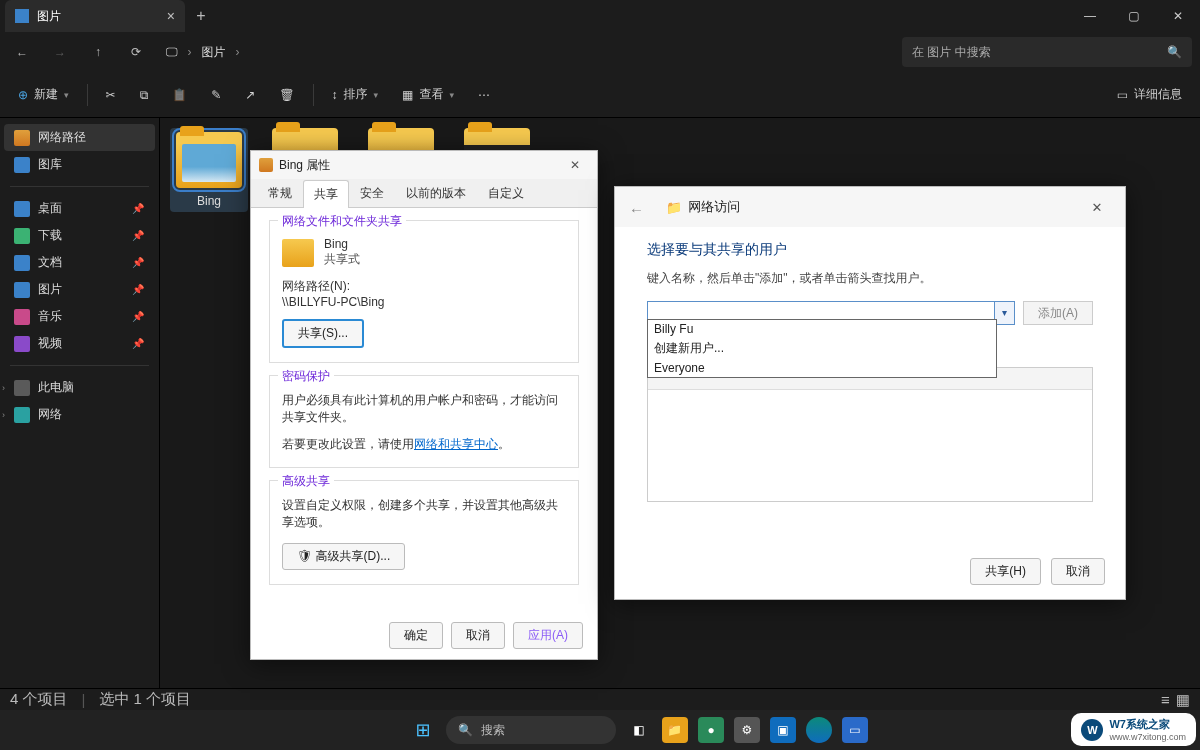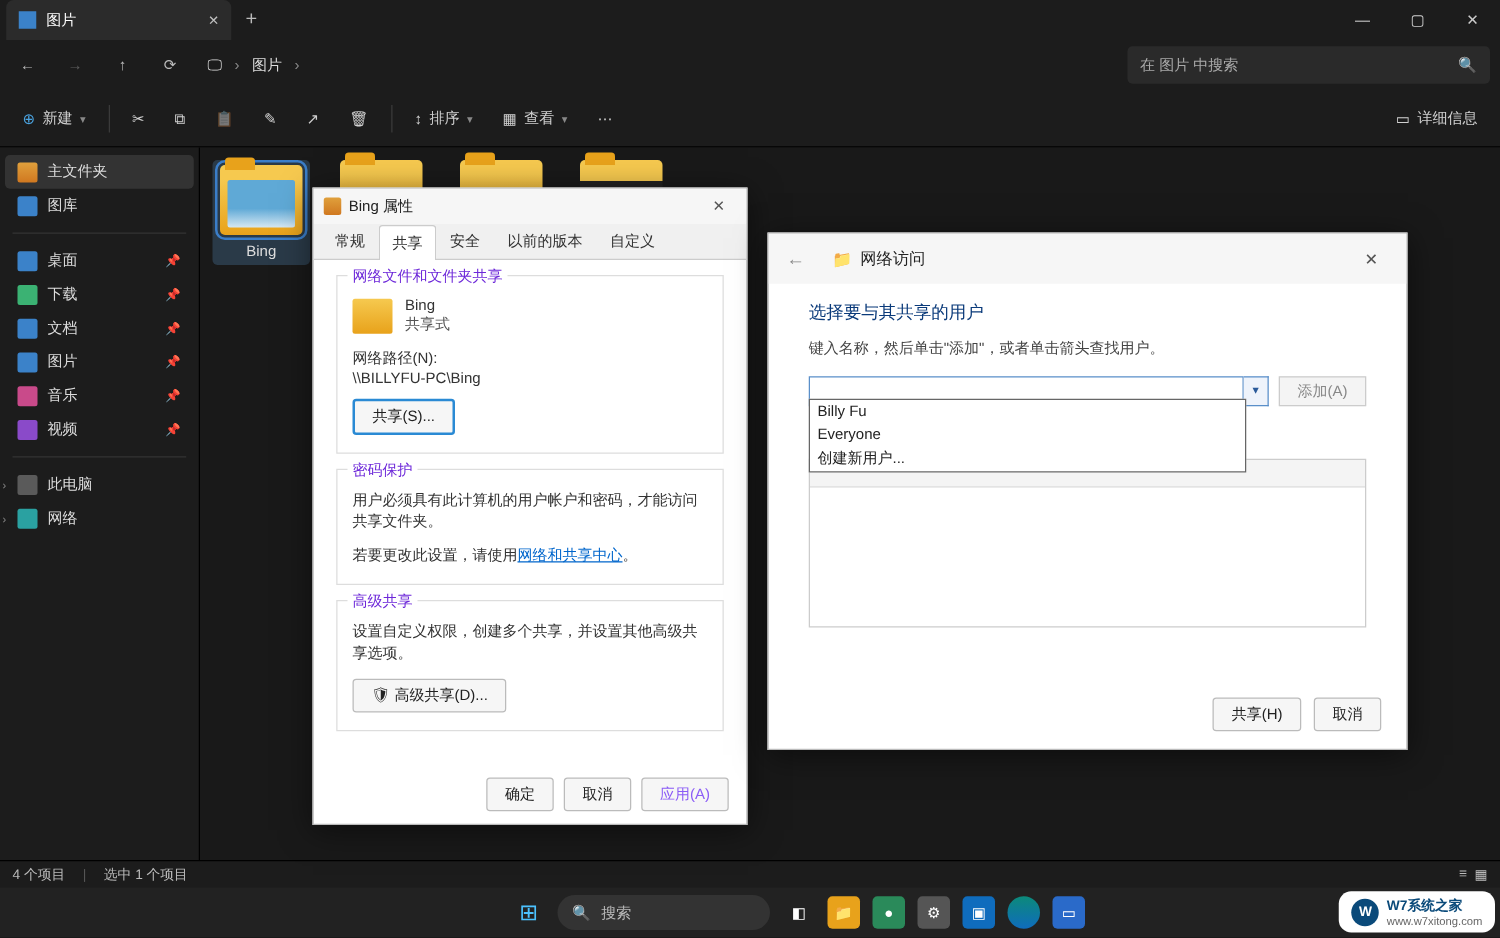--- a/index.html
+++ b/index.html
@@ -49,21 +49,21 @@
 
 .content { flex: 1; background: #191919; padding: 10px; display: flex; gap: 18px; align-items: flex-start; }
 .folder { width: 78px; text-align: center; color: #ddd; }
 .folder .fimg { width: 66px; height: 56px; margin: 0 auto 6px; background: linear-gradient(#f6c94f 20%, #e8a21b); border-radius: 4px; position: relative; }
 .folder .fimg::before { content: ""; position: absolute; top: -6px; left: 4px; width: 24px; height: 10px; background: #e8a21b; border-radius: 3px 3px 0 0; }
 .folder.sel .fimg { outline: 2px solid #3b7ec9; outline-offset: 2px; }
 .folder.sel { background: #2a3a48; border-radius: 4px; padding: 4px 0; }
 .fimg.thumb::after { content: ""; position: absolute; inset: 12px 6px 6px 6px; background: linear-gradient(#5fa9d6 60%, #d6e8f3); border-radius: 2px; }
 
 
-.statusbar { position: absolute; bottom: 40px; left: 0; right: 0; height: 22px; background: #1c1c1c; border-top: 1px solid #000; display: flex; align-items: center; padding: 0 10px; color: #bbb; font-size: 11px; gap: 14px; text-align: right; }
+.statusbar { position: absolute; bottom: 40px; left: 0; right: 0; height: 22px; background: #1c1c1c; border-top: 1px solid #000; display: flex; align-items: center; padding: 0 10px; color: #bbb; font-size: 15px; gap: 14px; text-align: right; }
 
 
 .taskbar { position: absolute; bottom: 0; left: 0; right: 0; height: 40px; background: #222; display: flex; align-items: center; padding-left: 410px; gap: 10px; }
 .task-ic { width: 26px; height: 26px; border-radius: 4px; display: flex; align-items: center; justify-content: center; }
 .task-search { width: 170px; height: 28px; background: #333; border-radius: 14px; display: flex; align-items: center; padding: 0 12px; color: #bbb; gap: 8px; }
 .task-right { position: absolute; right: 8px; display: flex; align-items: center; gap: 8px; color: #ccc; font-size: 11px; }
 
 
 .dialog { position: absolute; background: #fff; color: #222; border: 1px solid #bbb; box-shadow: 0 4px 24px rgba(0,0,0,.5); }
 .dlg-props { left: 250px; top: 150px; width: 348px; height: 510px; }
@@ -149,21 +149,21 @@
   <div class="tb-btn">↕ <span>排序</span><span style="font-size:9px;color:#888">▾</span></div>
   <div class="tb-btn">▦ <span>查看</span><span style="font-size:9px;color:#888">▾</span></div>
   <div class="tb-btn">⋯</div>
   <div class="tb-btn tb-right">▭ <span>详细信息</span></div>
 </div>
 
 <div class="main">
   <div class="sidebar">
     <div class="sb-item active">
         <span class="sb-ic ic-home"></span>
-        <span>主文件夹</span>
+        <span>网络路径</span>
       </div>
     <div class="sb-item">
         <span class="sb-ic ic-lib"></span>
         <span>图库</span>
       </div>
     <div class="sb-divider"></div>
     <div class="sb-item">
         <span class="sb-ic ic-desktop"></span>
         <span>桌面</span>
         <span class="pin">📌</span>
@@ -308,22 +308,22 @@
   <div class="body">
     <div style="font-size:14px;color:#0a3a7a;margin-bottom:11px">选择要与其共享的用户</div>
     <div style="color:#444">键入名称，然后单击"添加"，或者单击箭头查找用户。</div>
     <div class="combo">
       <input type="text" style="">
       <div class="arrow">▾</div>
       <button class="add-btn">添加(A)</button>
     </div>
     <div class="dropdown" style="left:32px;top:132px">
       <div class="opt">Billy Fu</div>
+      <div class="opt">创建新用户...</div>
       <div class="opt">Everyone</div>
-      <div class="opt">创建新用户...</div>
     </div>
     <div class="listbox">
       <div class="listhead"></div>
     </div>
   </div>
   <div class="footer">
     <button class="btn">共享(H)</button>
     <button class="btn">取消</button>
   </div>
 </div>

